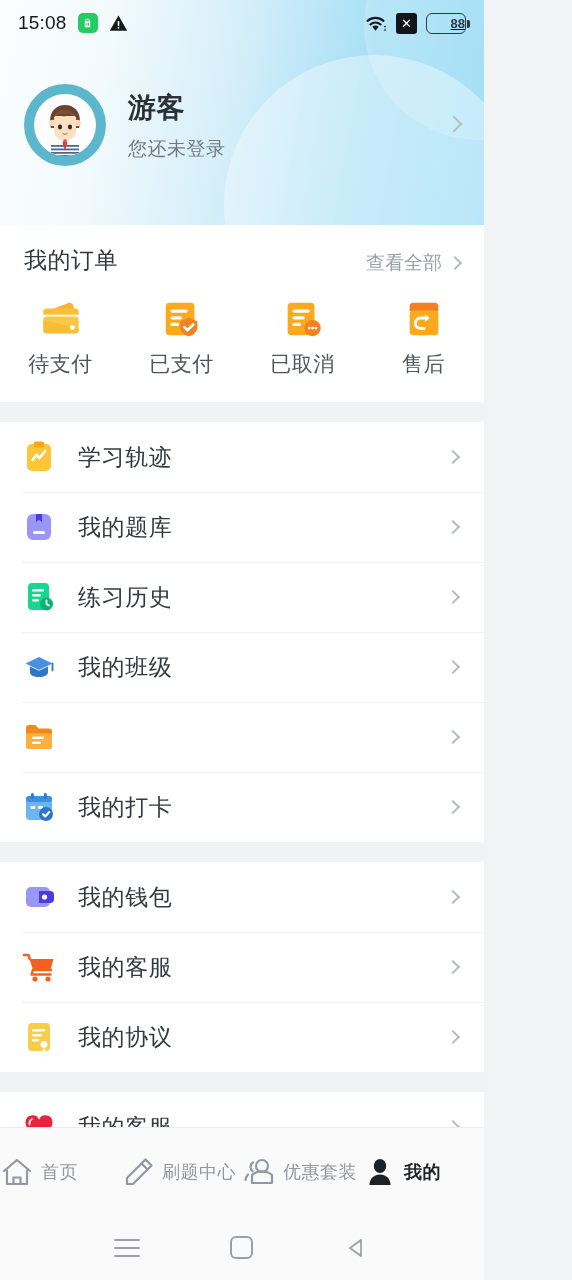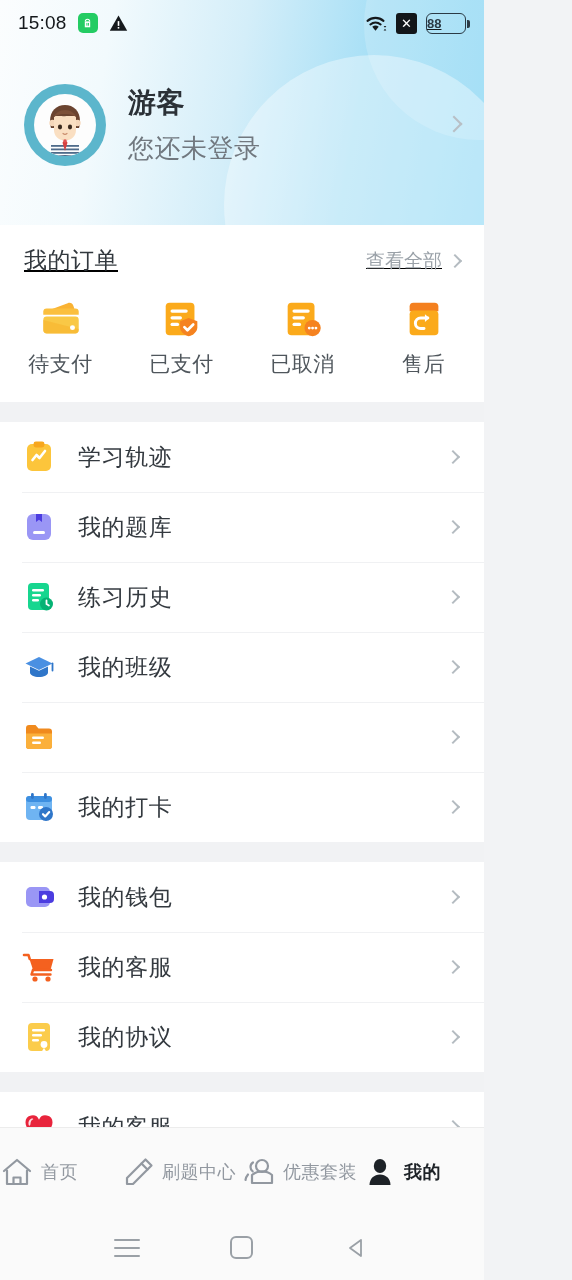--- a/index.html
+++ b/index.html
@@ -54,21 +54,21 @@
   .ic-warn { width:19px;height:19px;display:block; }
   .ic-wifi { width:23px;height:19px;display:block; }
   .ic-nosim {
     width:21px;height:21px;background:#12161a;border-radius:3px;
     display:flex;align-items:center;justify-content:center;
     color:#fff;font-size:13px;font-weight:700;line-height:1;
   }
   .ic-batt {
     position:relative; width:40px;height:21px;
     border:1.6px solid #2b3a45;border-radius:6px;
-    display:flex;align-items:center;justify-content:flex-start;text-decoration:underline;
+    display:flex;align-items:center;justify-content:flex-end;text-decoration:underline;
   }
   .ic-batt:after{
     content:"";position:absolute;right:-5px;top:6px;
     width:3px;height:8px;background:#2b3a45;border-radius:0 2px 2px 0;
   }
   .ic-batt span { font-size:13px;font-weight:600;color:#2b3a45;line-height:1; }
 
   
   .profile {
     position:relative; z-index:3;
@@ -83,42 +83,41 @@
     display:flex;align-items:center;justify-content:center;
     flex:none;
   }
   .avatar-inner {
     width:62px;height:62px;border-radius:50%;
     background:#fdfdfd;
     overflow:hidden;position:relative;
   }
   .profile-text { margin-left:22px; display:flex;flex-direction:column; gap:9px; }
   .profile-name { font-size:28px;font-weight:700;color:#2b3137;letter-spacing:.5px; }
-  .profile-sub  { font-size:26px;color:#71787f;letter-spacing:.5px; }
+  .profile-sub  { font-size:19px;color:#71787f;letter-spacing:.5px; }
   .profile-arrow { margin-left:auto; }
   .chev {
     display:inline-block;
     width:11px;height:11px;
     border-top:2.2px solid #a9b0b6;
     border-right:2.2px solid #a9b0b6;
     transform:rotate(45deg);
   }
   .chev.lite { border-color:#b8bfc5; width:12px;height:12px; }
   .chev.small { width:10px;height:10px;border-width:2px; border-color:#b4bbc1;}
 
   
   .scroll { flex:1; background:#f1f2f4; display:flex; flex-direction:column; overflow:hidden; }
   .card { background:#fff; }
   .gap { height:20px; background:#f1f2f4; flex:none; }
 
   
   .orders-head {
-    display:flex;align-items:center;
+    display:flex;align-items:flex-end;
     padding:20px 24px 6px 24px;
-    text-decoration:underline;
   }
   .orders-title { font-size:23px;color:#32383e; letter-spacing:.5px; }
   .orders-all {
     margin-left:auto;display:flex;align-items:center;gap:8px;
     font-size:19px;color:#9aa1a8;
   }
   .orders-grid {
     display:flex; padding:14px 0 24px 0;
   }
   .order-item {

